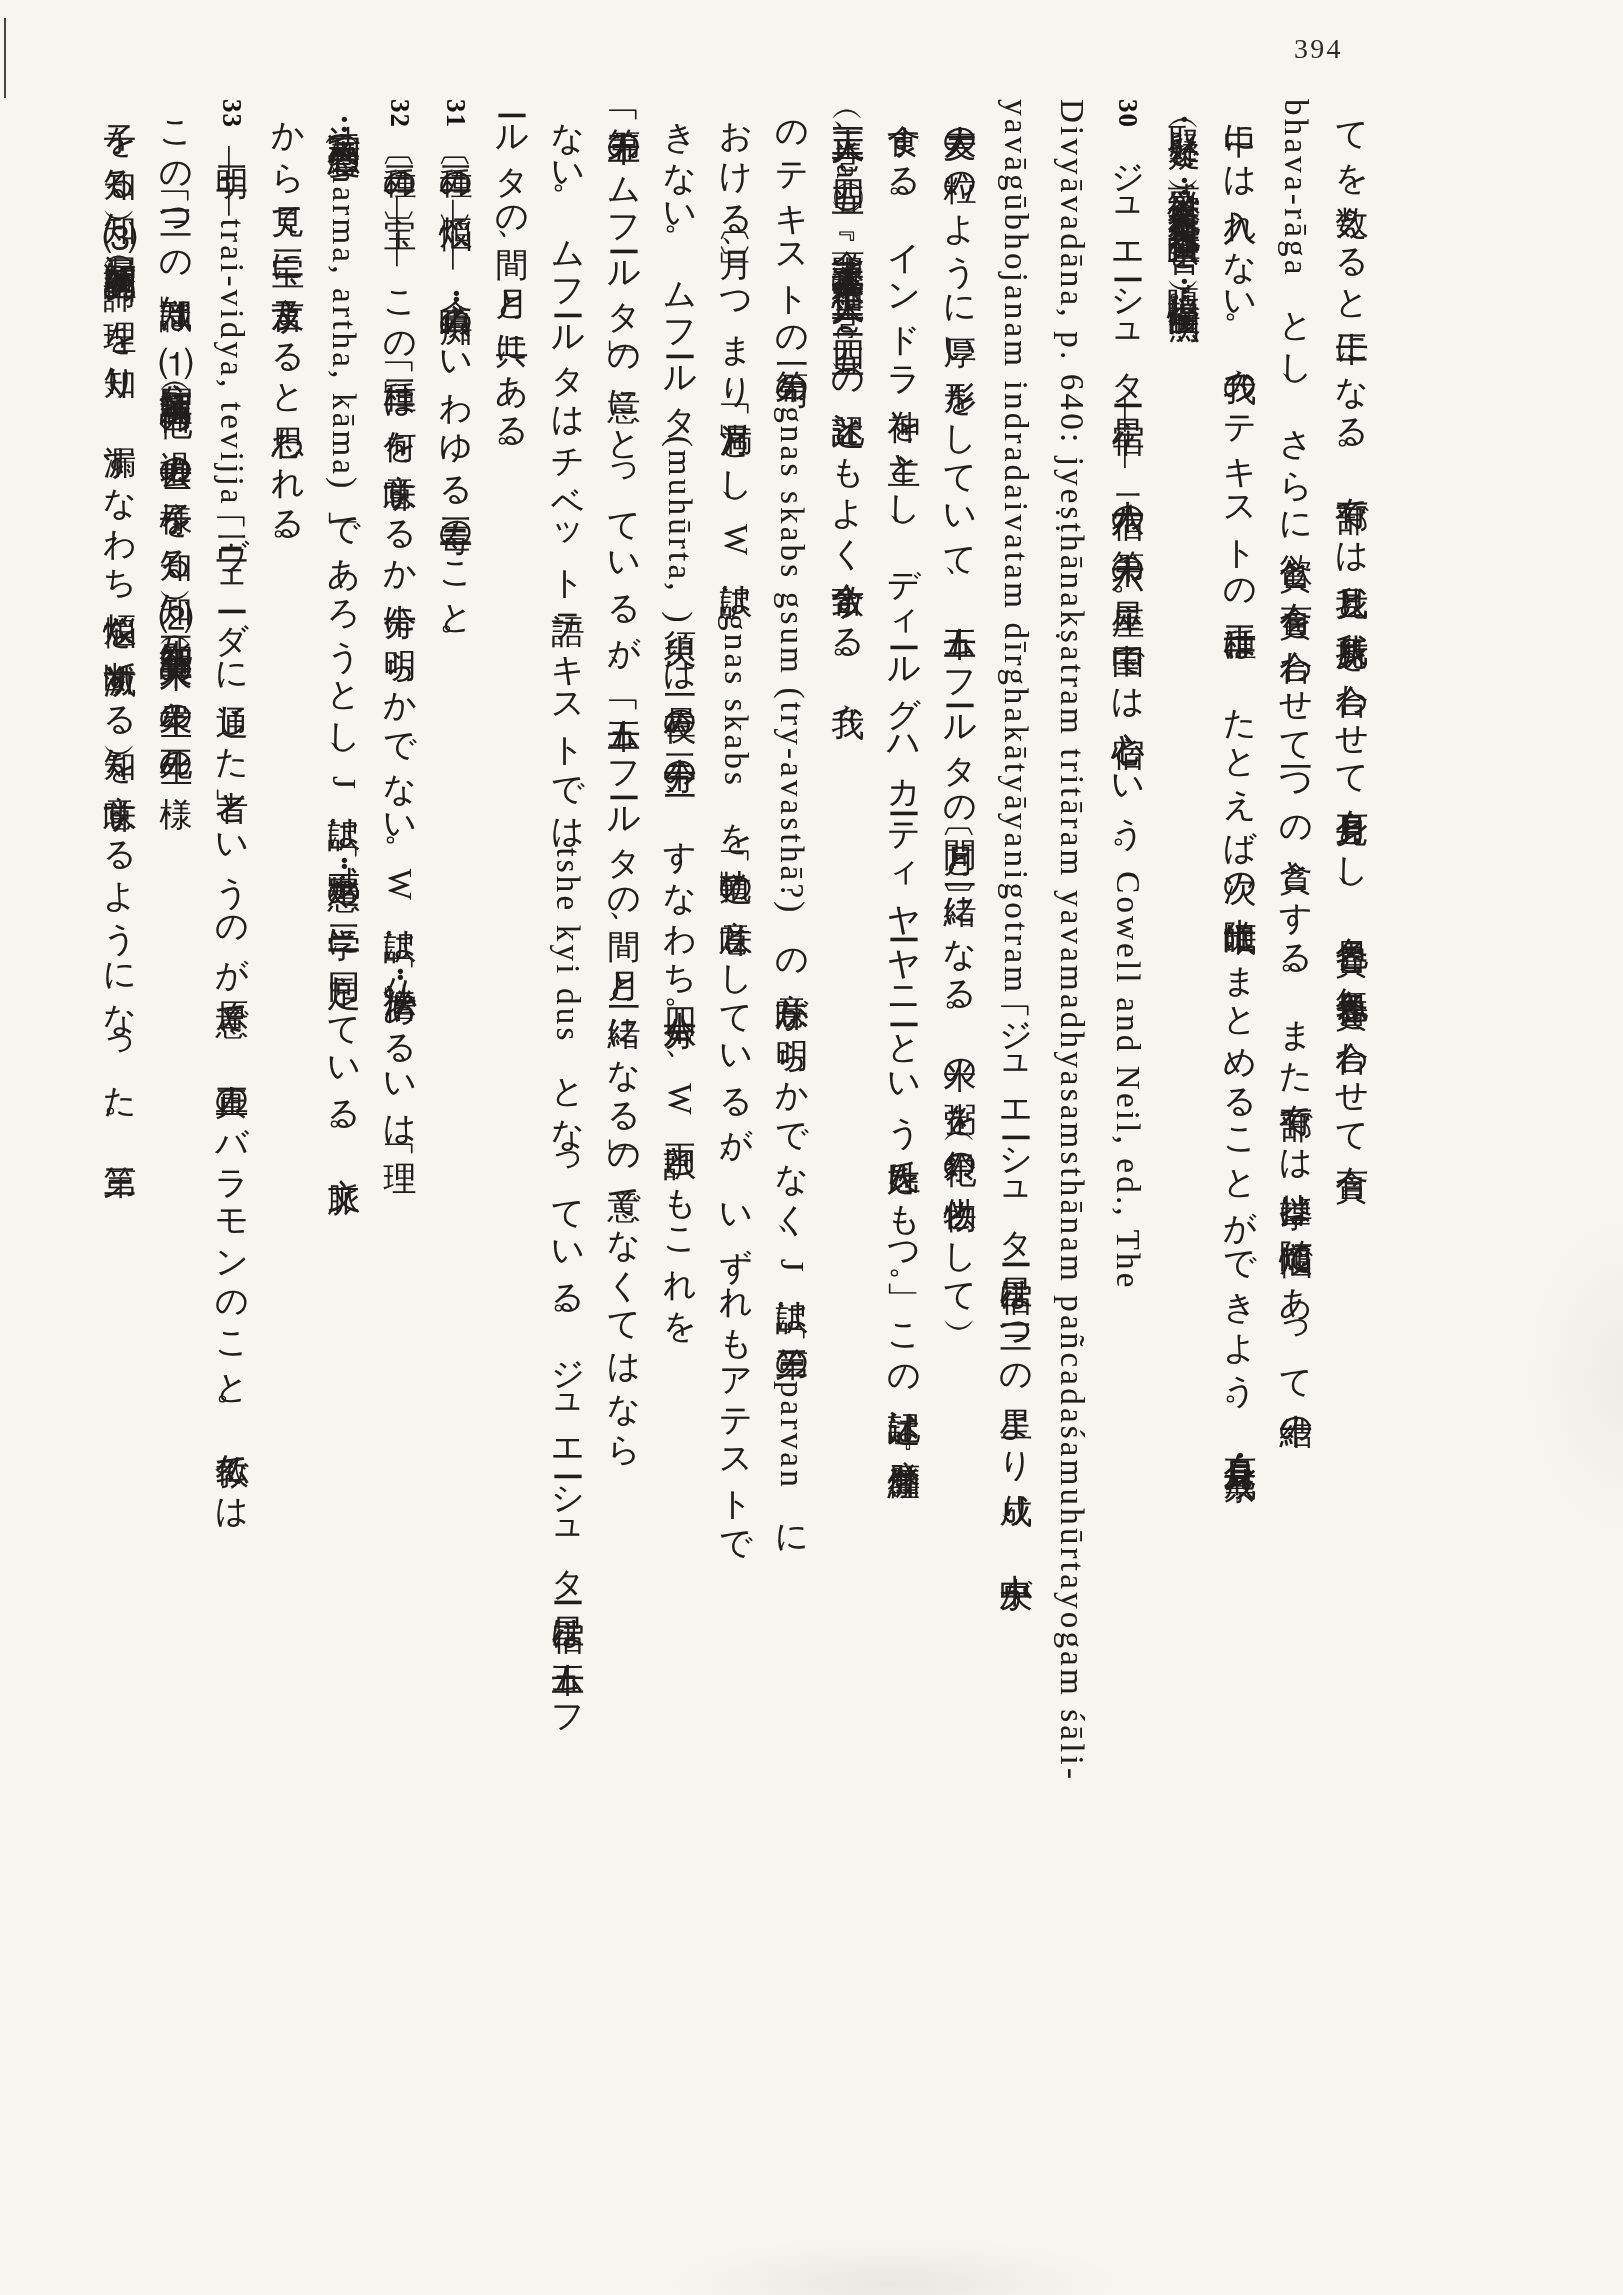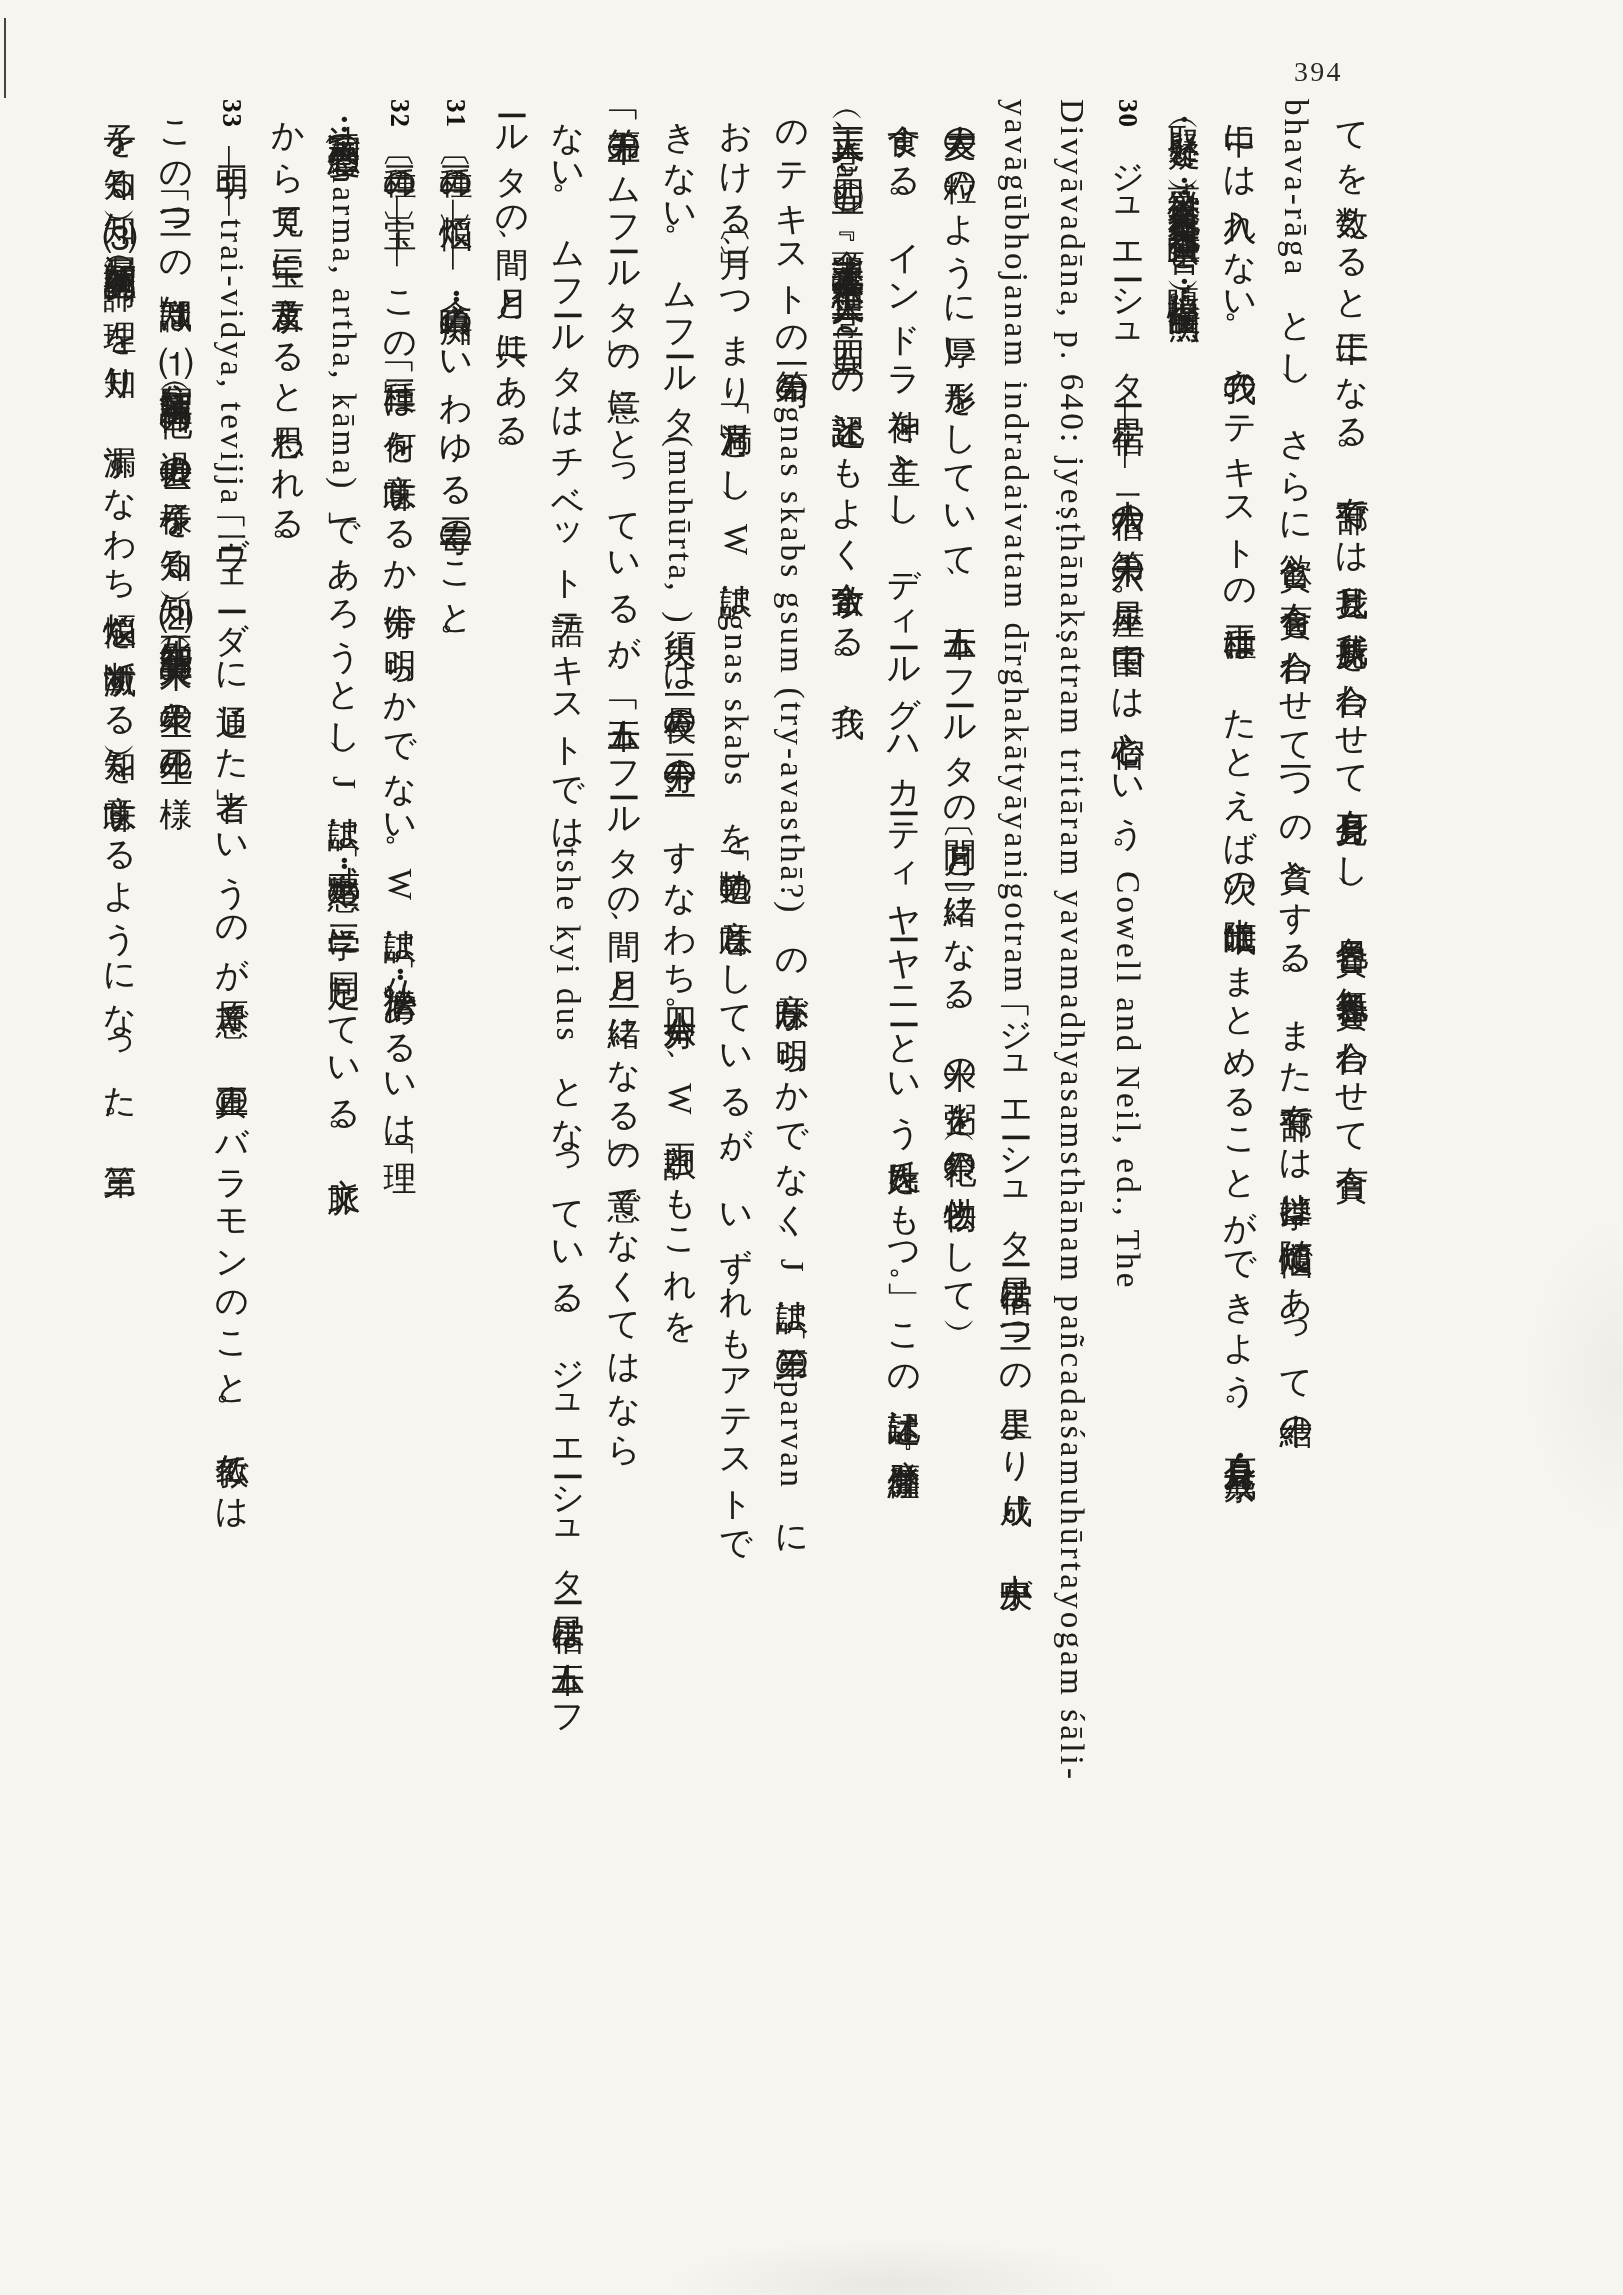--- a/index.html
+++ b/index.html
@@ -23,21 +23,21 @@
   .edge-mark {
     position: absolute;
     left: 4.2px;
     top: 17.6px;
     width: 2.3px;
     height: 80px;
     background: #46443f;
   }
   .page-number {
     position: absolute;
-    top: 56px;
+    top: 33px;
     left: 1294px;
     font-size: 28px;
     letter-spacing: 2.3px;
     color: #2b2925;
   }
   .text-block {
     position: absolute;
     top: 99px;
     left: 78px;
     width: 1302px;

